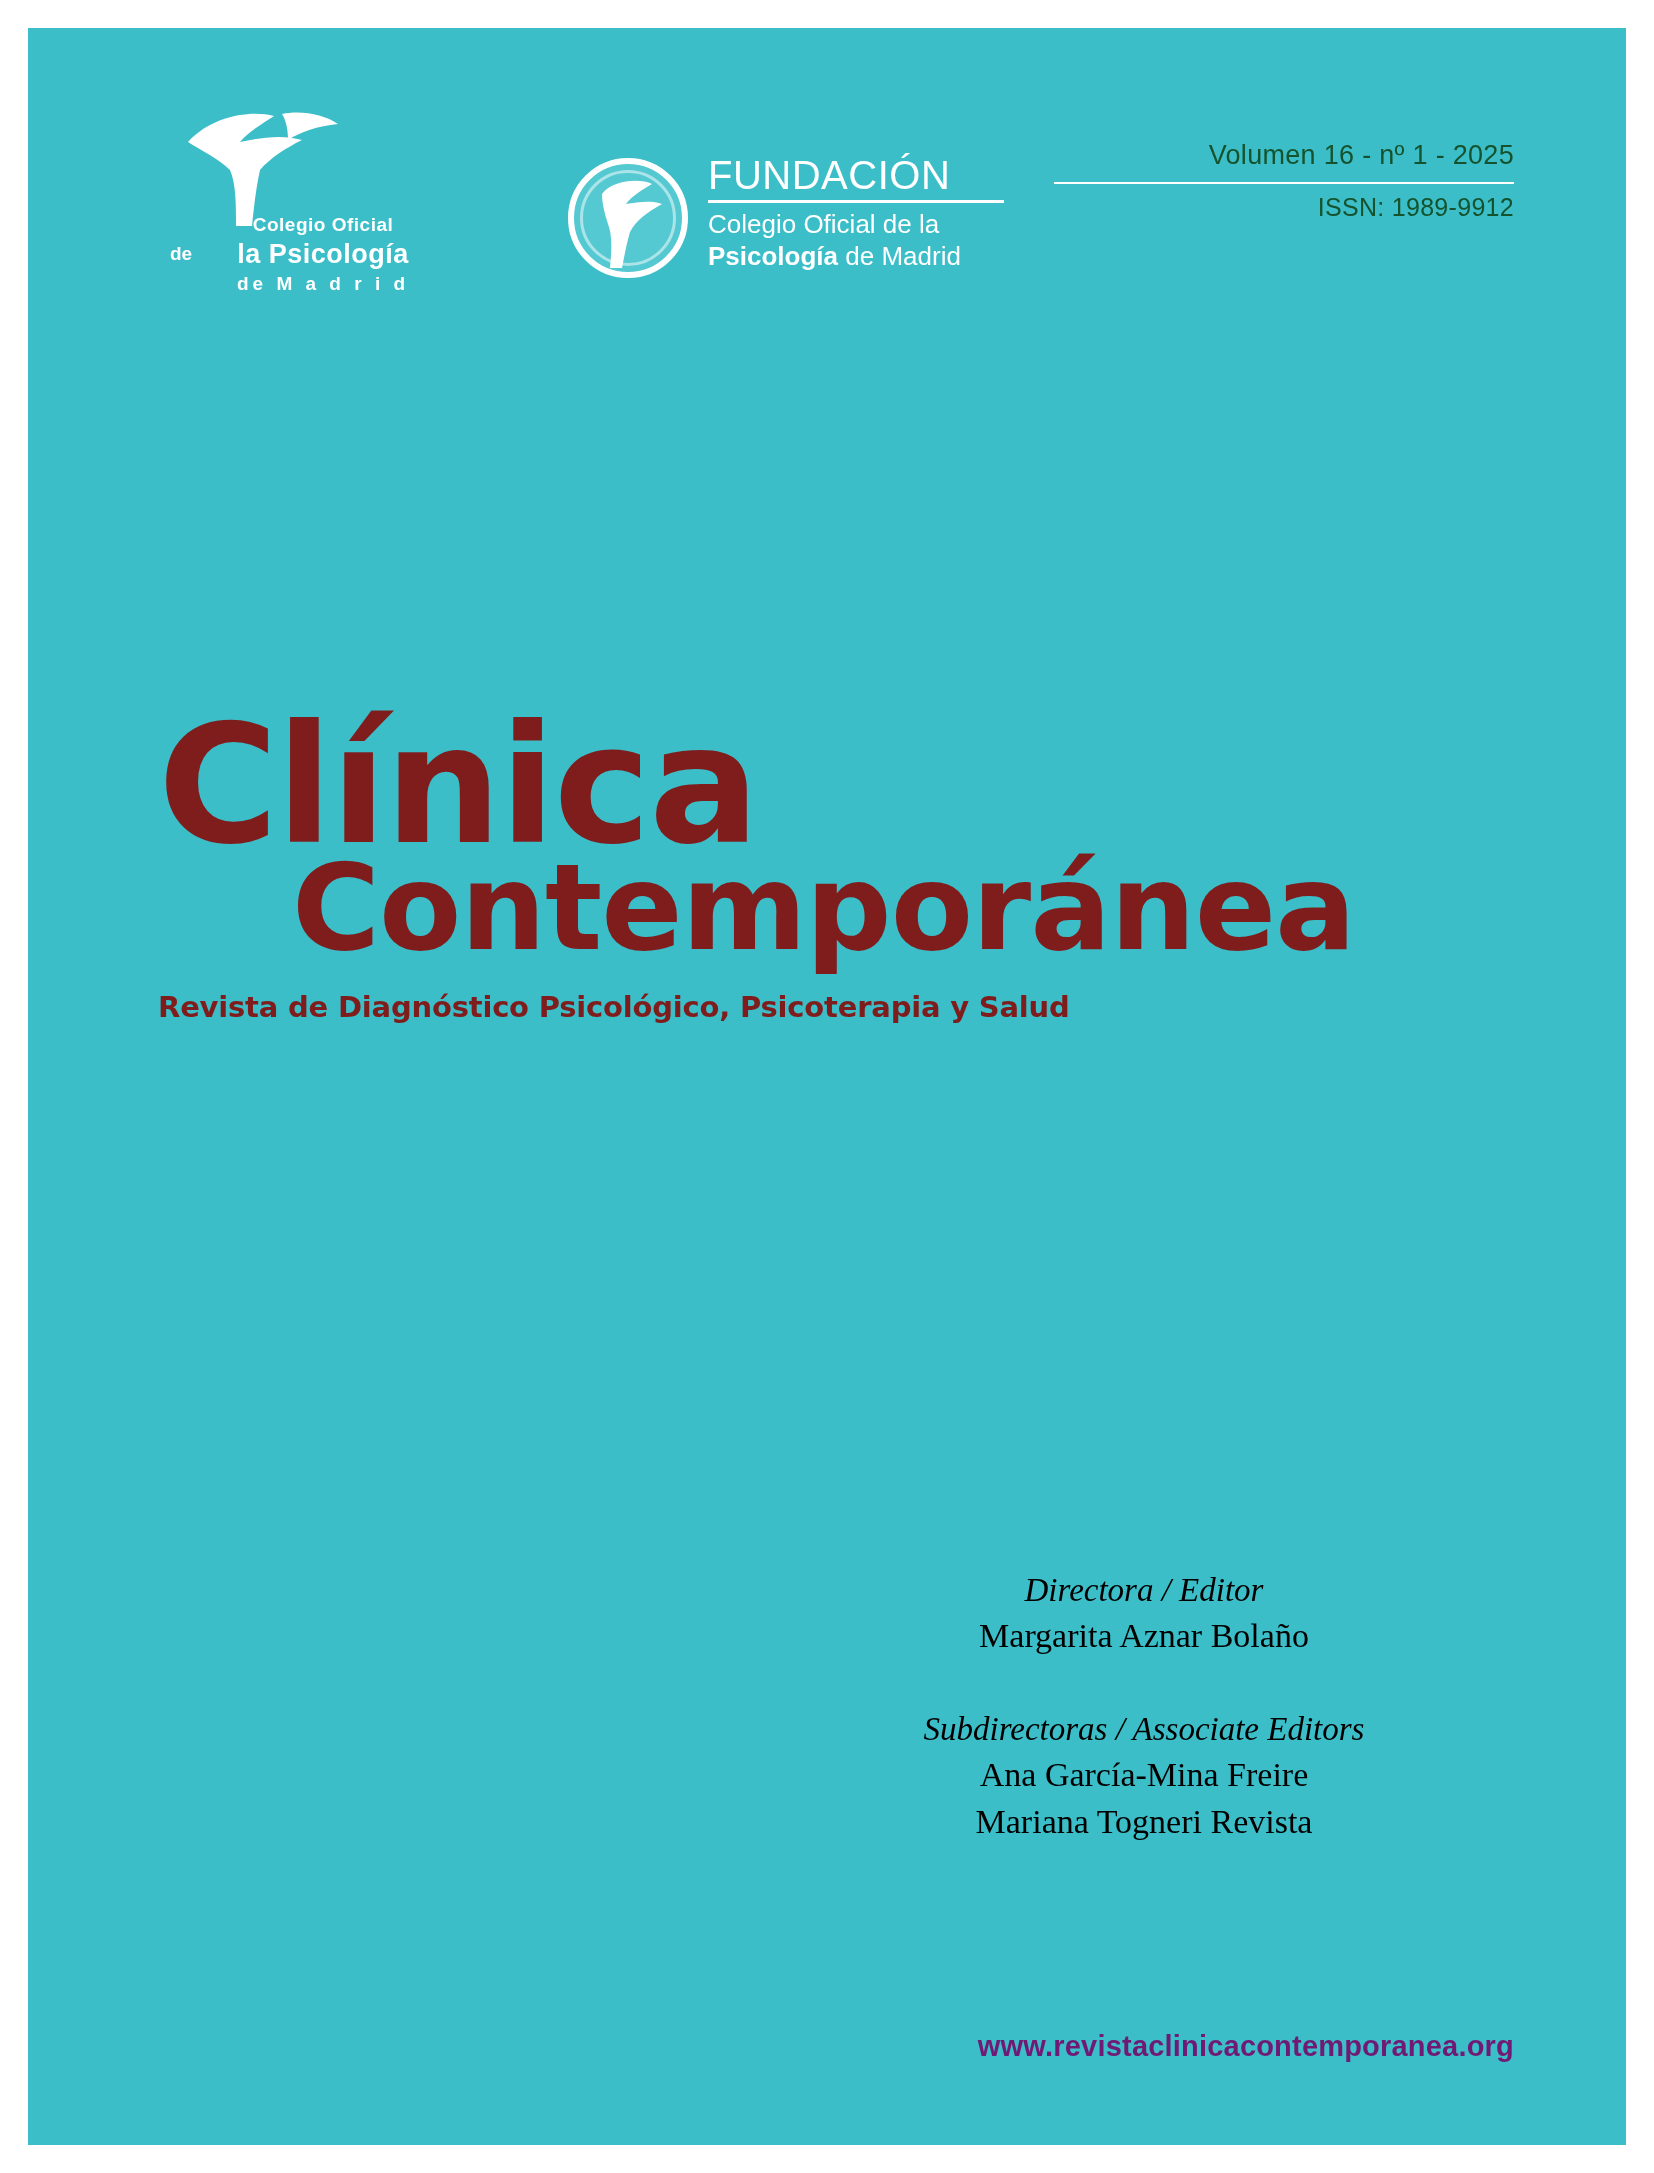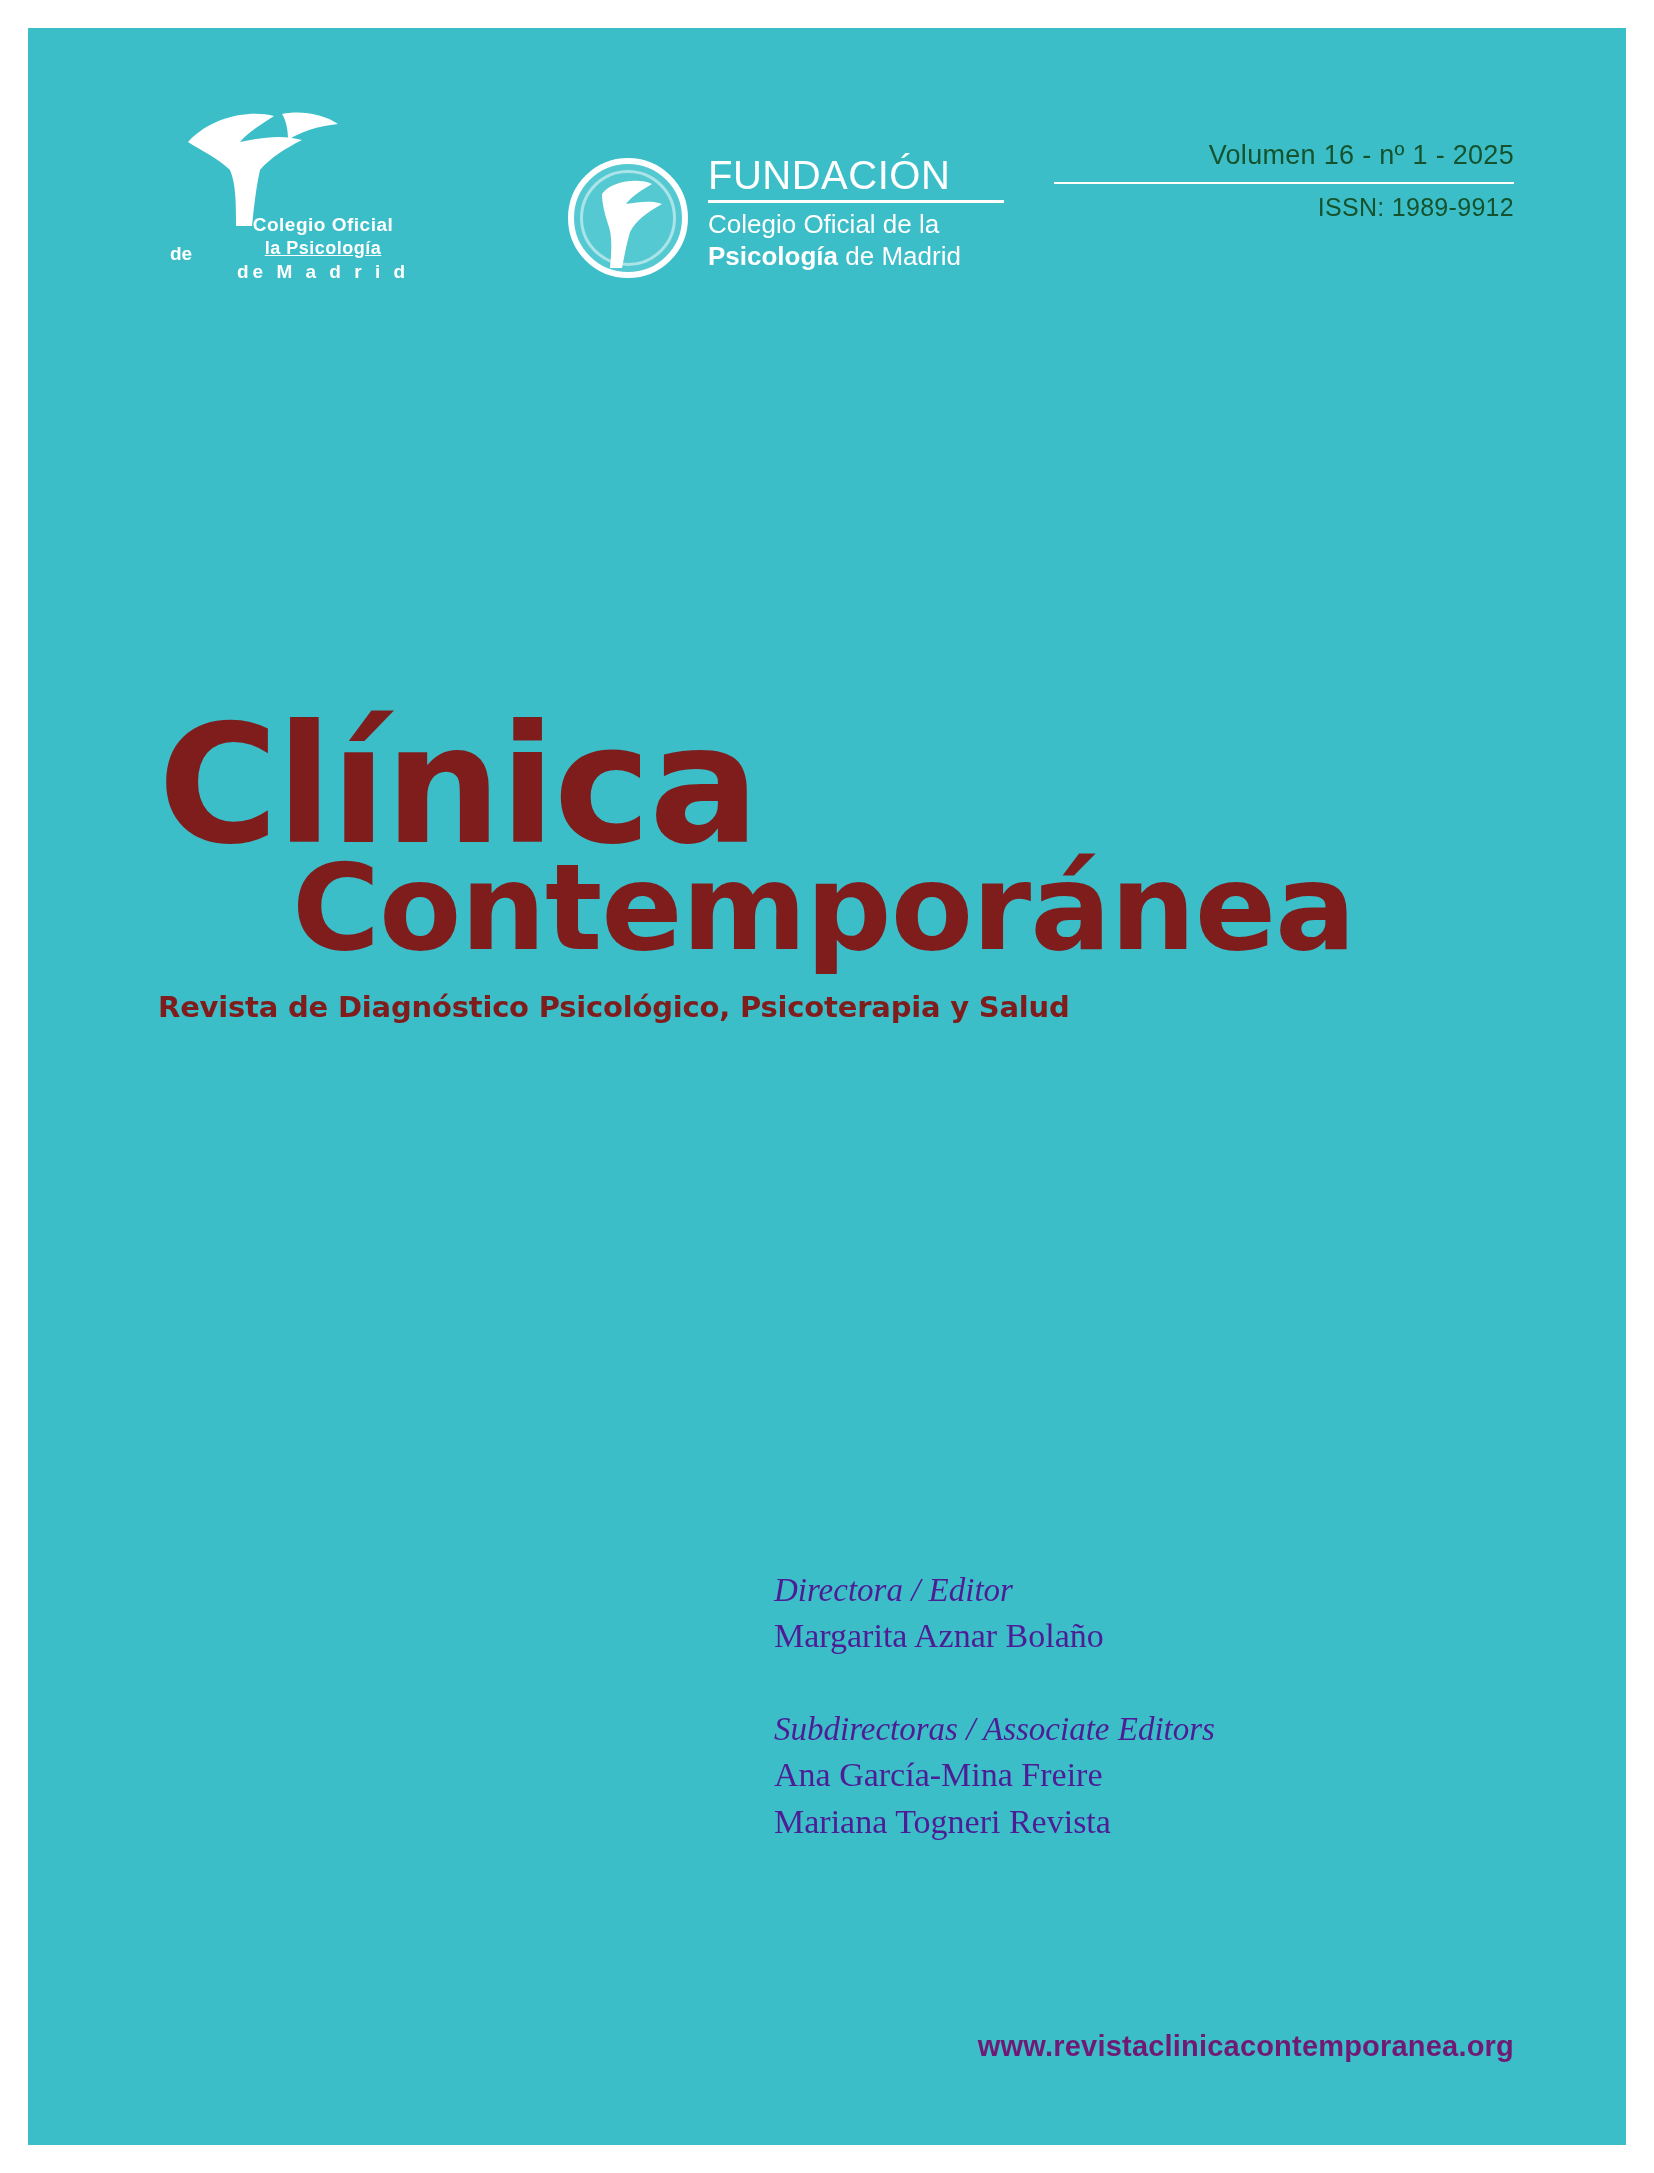--- a/index.html
+++ b/index.html
@@ -53,21 +53,21 @@
     position: absolute;
     left: 10px;
     top: 105px;
     width: 330px;
     text-align: center;
     font-weight: bold;
     line-height: 1.28;
     letter-spacing: 0.5px;
   }
   .logo-copm .l1 { font-size: 19px; }
-  .logo-copm .l2 { font-size: 18px; text-decoration: underline; }
+  .logo-copm .l2 { font-size: 27px; }
   .logo-copm .l3 { font-size: 19px; letter-spacing: 4px; }
   .logo-copm .de {
     position: absolute;
     left: 22px;
     top: 135px;
     font-size: 19px;
     font-weight: bold;
   }
 
   
@@ -184,22 +184,22 @@
     letter-spacing: -0.2px;
     margin-top: 22px;
   }
 
   
   .editors {
     position: absolute;
     right: 112px;
     top: 1540px;
     width: 740px;
-    text-align: left;
-    color: #4c1d95;
+    text-align: center;
+    color: #000000;
     font-family: "Liberation Serif", serif;
   }
   .editors .role {
     font-style: italic;
     font-size: 33px;
     line-height: 1.35;
   }
   .editors .name {
     font-size: 34px;
     line-height: 1.38;

